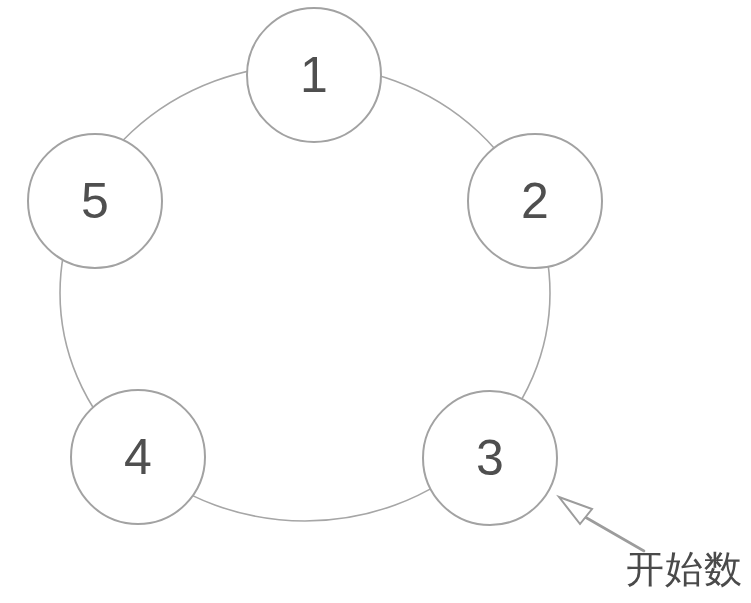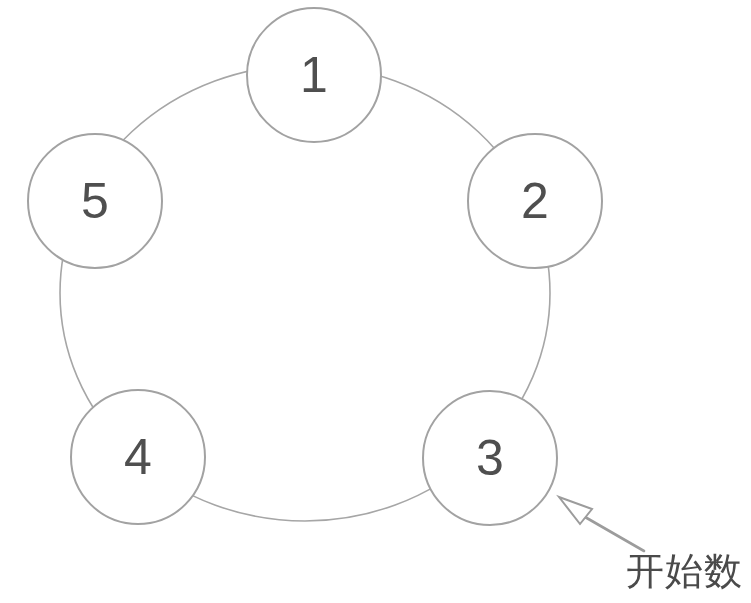--- a/index.html
+++ b/index.html
@@ -56,20 +56,21 @@
   .annotation {
     position: absolute;
     left: 626px;
     top: 551px;
     width: 125px;
     font-size: 38px;
     line-height: 1.1;
     color: var(--annotation-text);
     white-space: nowrap;
     letter-spacing: 1px;
+    font-family: Liberation Mono, monospace;
   }
 </style>
 </head>
 <body>
 
 <div class="stage">
 
   <svg class="layer-svg" viewBox="0 0 751 603" xmlns="http://www.w3.org/2000/svg">
 
     <ellipse cx="305" cy="293" rx="245" ry="228" fill="none" stroke="var(--ring-stroke)" stroke-width="1.6"></ellipse>

